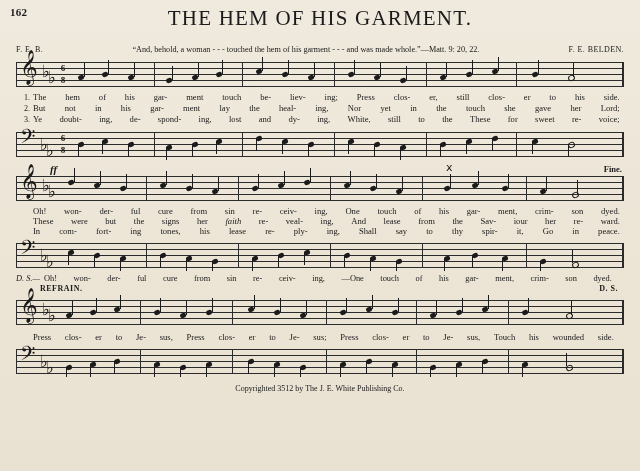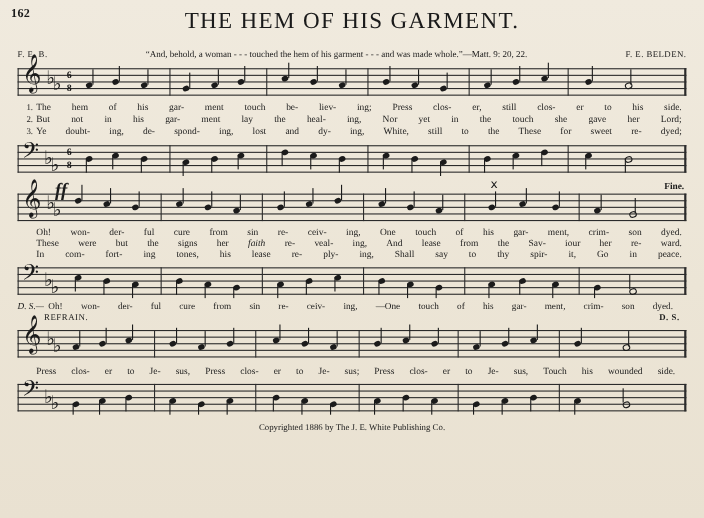--- a/index.html
+++ b/index.html
@@ -176,21 +176,21 @@
     white-space: nowrap;
   }
   .dsline .dswords {
     flex: 1;
     display: flex;
     justify-content: space-between;
     padding-right: 12px;
   }
   .refrain-label {
     font-size: 8px;
-    font-weight: normal;
+    font-weight: bold;
     letter-spacing: .5px;
     margin: 1px 0 0 30px;
     font-variant: small-caps;
   }
   .ds-right {
     position: absolute;
     right: 12px;
     font-size: 8px;
     font-weight: bold;
     letter-spacing: .5px;
@@ -204,21 +204,21 @@
     position: absolute;
     right: 8px;
     top: -9px;
     font-size: 8.5px;
     font-weight: bold;
   }
   .ff {
     position: absolute;
     left: 40px;
     top: -10px;
-    font-size: 17px;
+    font-size: 11px;
     font-style: italic;
     font-weight: bold;
   }
   .fermata {
     position: absolute;
     font-size: 11px;
     font-family: "DejaVu Sans", sans-serif;
   }
 </style>
 </head>
@@ -361,21 +361,21 @@
           <span>dy-</span>
           <span>ing,</span>
           <span>White,</span>
           <span>still</span>
           <span>to</span>
           <span>the</span>
           <span>These</span>
           <span>for</span>
           <span>sweet</span>
           <span>re-</span>
-          <span>dyed;</span>
+          <span>voice;</span>
         </span>
       </div>
     </div>
 
     <div class="staff" style="height:32px;margin-top:4px;">
       <div class="line"></div>
       <div class="line"></div>
       <div class="line"></div>
       <div class="line"></div>
       <div class="line"></div>
@@ -774,15 +774,15 @@
       <div class="stemline" style="left:466px;top:15px;height:13px;"></div>
       <div class="barline" style="left:492px;"></div>
       <div class="nh" style="left:506px;top:16px;"></div>
       <div class="stemline" style="left:506px;top:18px;height:13px;"></div>
       <div class="nh open" style="left:550px;top:19px;"></div>
       <div class="stemline" style="left:550px;top:7px;height:13px;"></div>
       <div class="barline end" style="right:0;"></div>
     </div>
   </div>
 
-  <div class="copyright">Copyrighted 1886 by The J. E. White Publishing Co.</div>
+  <div class="copyright">Copyrighted 3512 by The J. E. White Publishing Co.</div>
 
 </div>
 
 </body></html>

